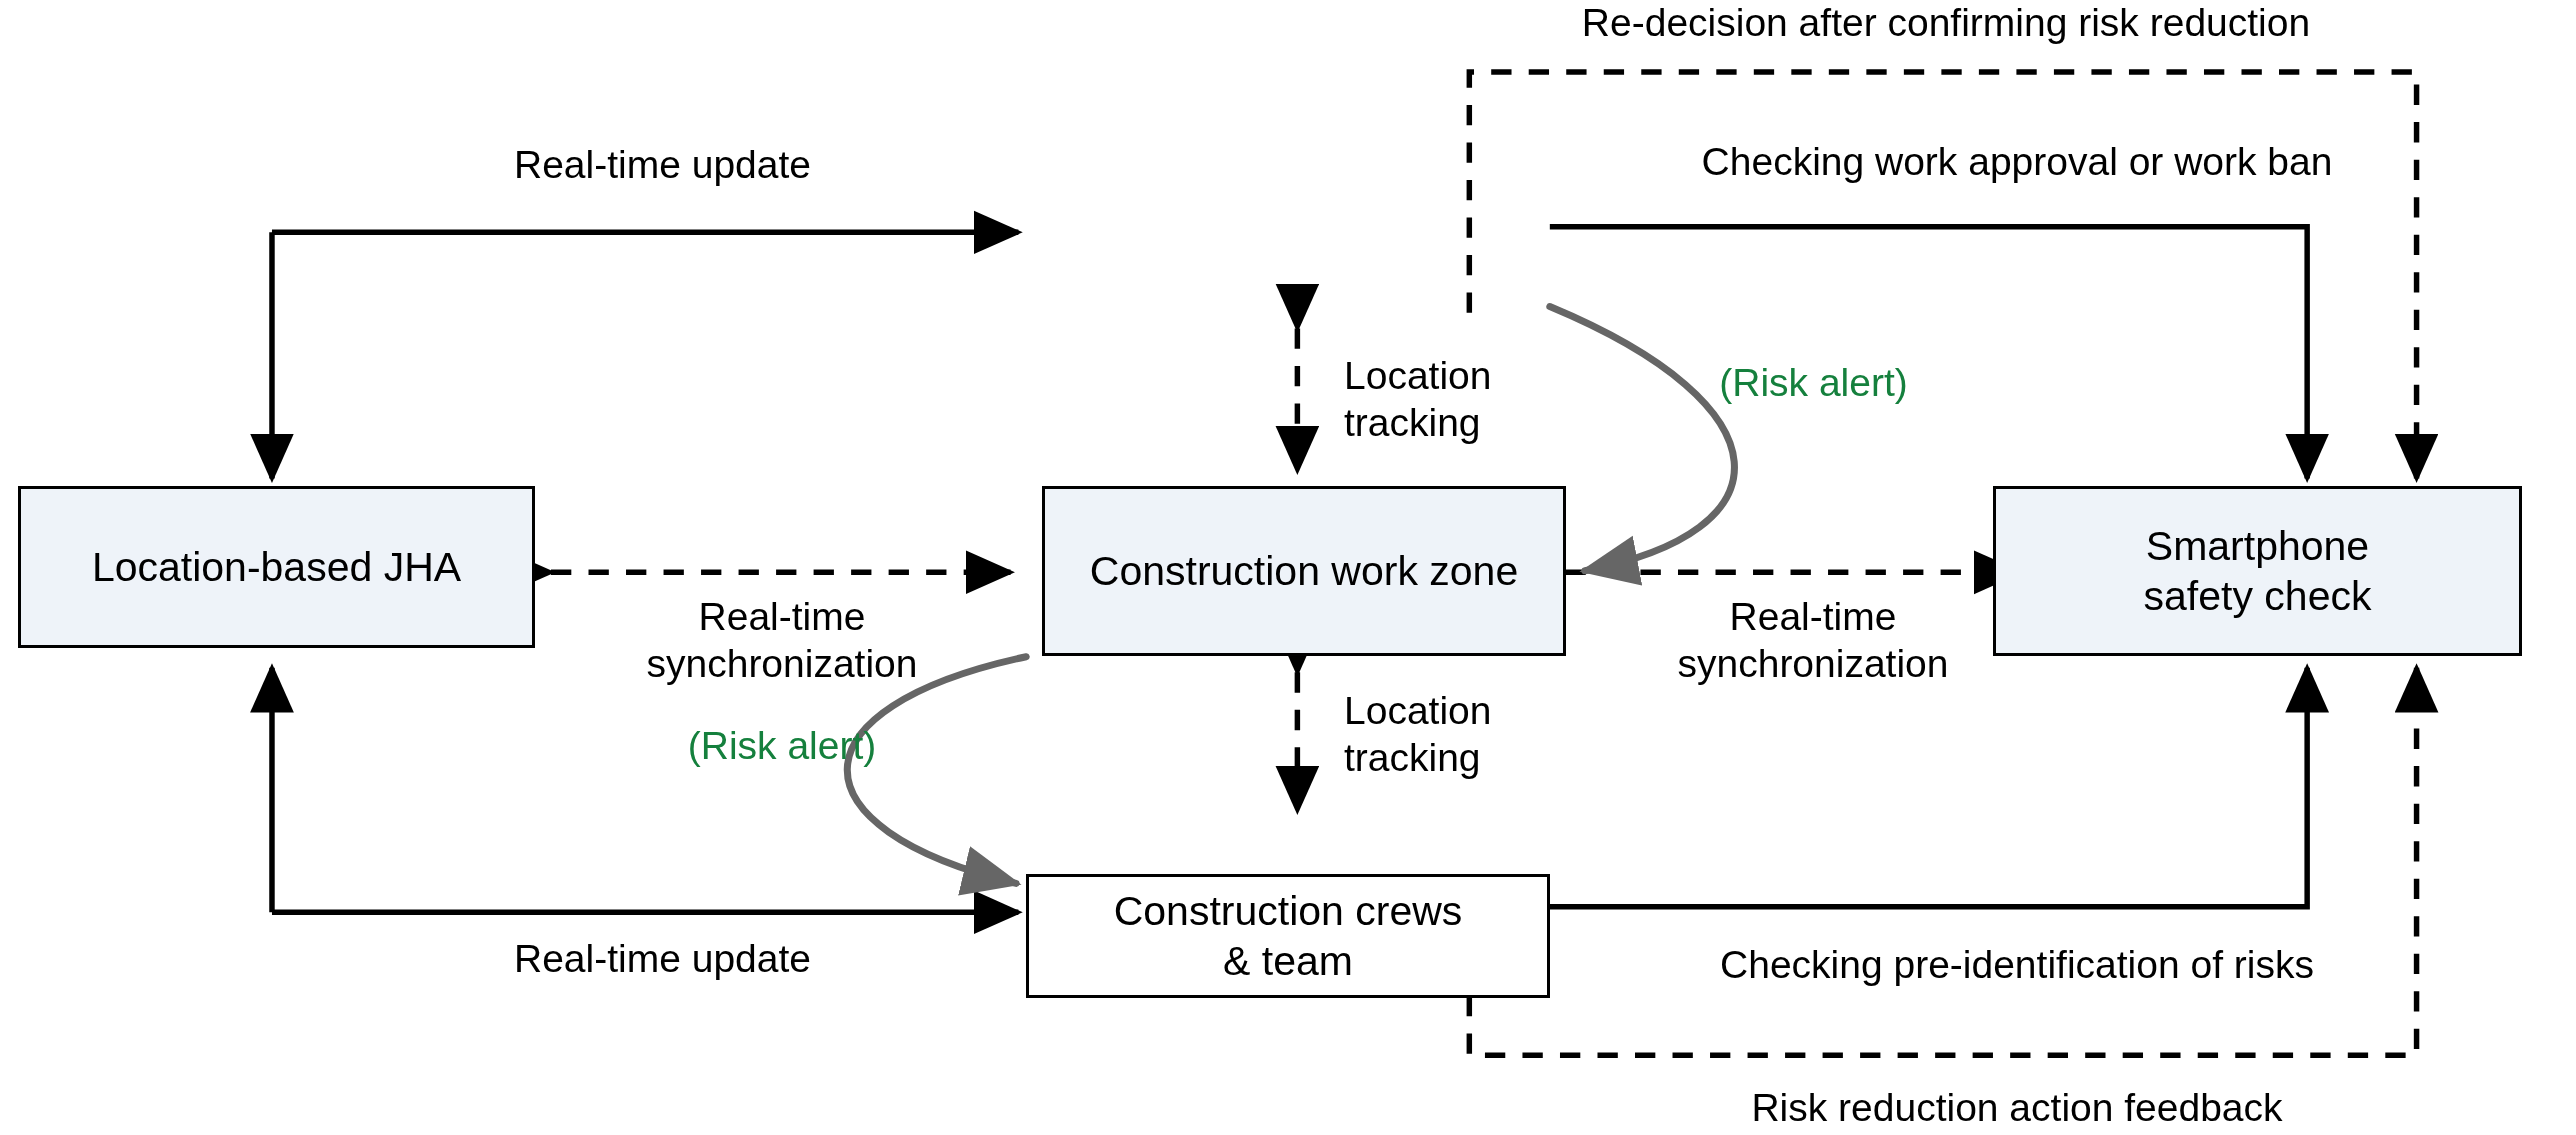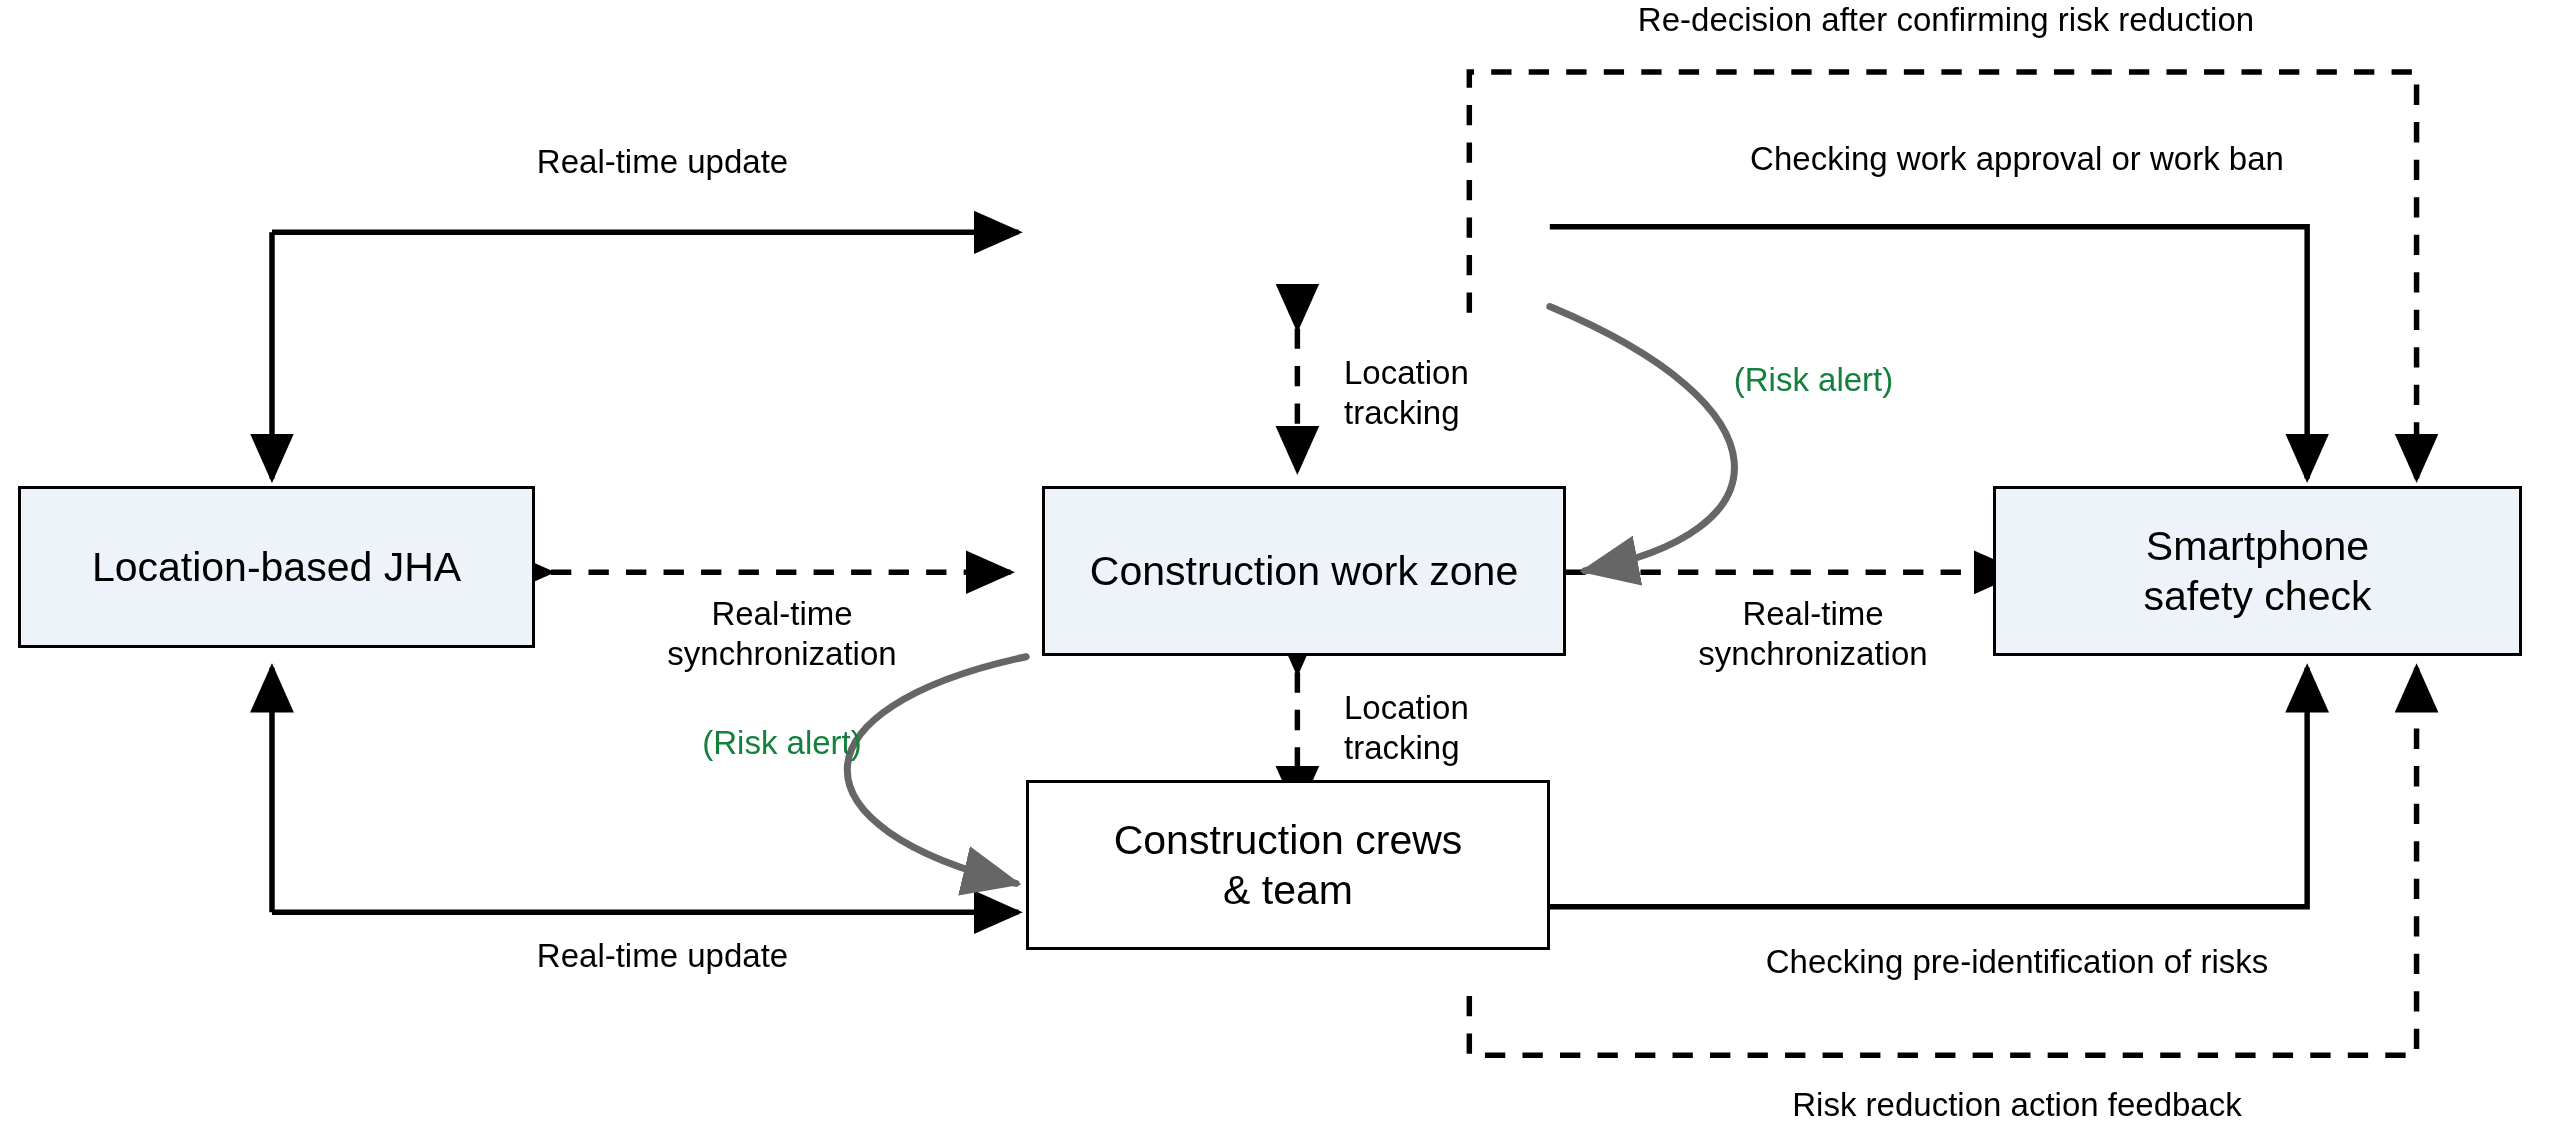--- a/index.html
+++ b/index.html
@@ -6,21 +6,21 @@
   body{font-family:"Liberation Sans", sans-serif;}
   #stage{position:relative;width:2576px;height:1136px;background:#fff;overflow:hidden;}
   svg#wires{position:absolute;left:0;top:0;width:2576px;height:1136px;}
 
   .node{position:absolute;box-sizing:border-box;border:3.9px solid #000;
         display:flex;align-items:center;justify-content:center;text-align:center;
         font-size:41px;color:#000;line-height:1.22;}
   .node.fill{background:#eef3f9;}
   .node.white{background:#ffffff;}
 
-  .lbl{position:absolute;font-size:33px;color:#000;line-height:1.2;
+  .lbl{position:absolute;font-size:39px;color:#000;line-height:1.2;
        text-align:center;white-space:pre;}
   .lbl.red{color:#15803d;}
   .lbl.left{text-align:left;}
 </style>
 </head>
 <body>
 
 <div id="stage">
 
   <svg id="wires" viewBox="0 0 3296 1453" xmlns="http://www.w3.org/2000/svg">
@@ -71,21 +71,21 @@
 
   <div class="node fill" style="left:18px;top:486px;width:517px;height:162px;">
     <span>Location-based JHA</span>
   </div>
 
 
   <div class="node fill" style="left:1026px;top:486px;width:524px;height:170px;margin-left:16px;">
     <span>Construction work zone</span>
   </div>
 
-  <div class="node white" style="left:1026px;top:780px;width:524px;height:170px;">
+  <div class="node white" style="left:1026px;top:874px;width:524px;height:124px;">
     <span style="white-space:pre-line;">Construction crews
 &amp; team</span>
   </div>
 
   <div class="node fill" style="left:1993px;top:486px;width:529px;height:170px;">
     <span style="white-space:pre-line;">Smartphone
 safety check</span>
   </div>
 
   <div class="lbl" style="left:428px;top:142px;width:469px;">Real-time update</div>

